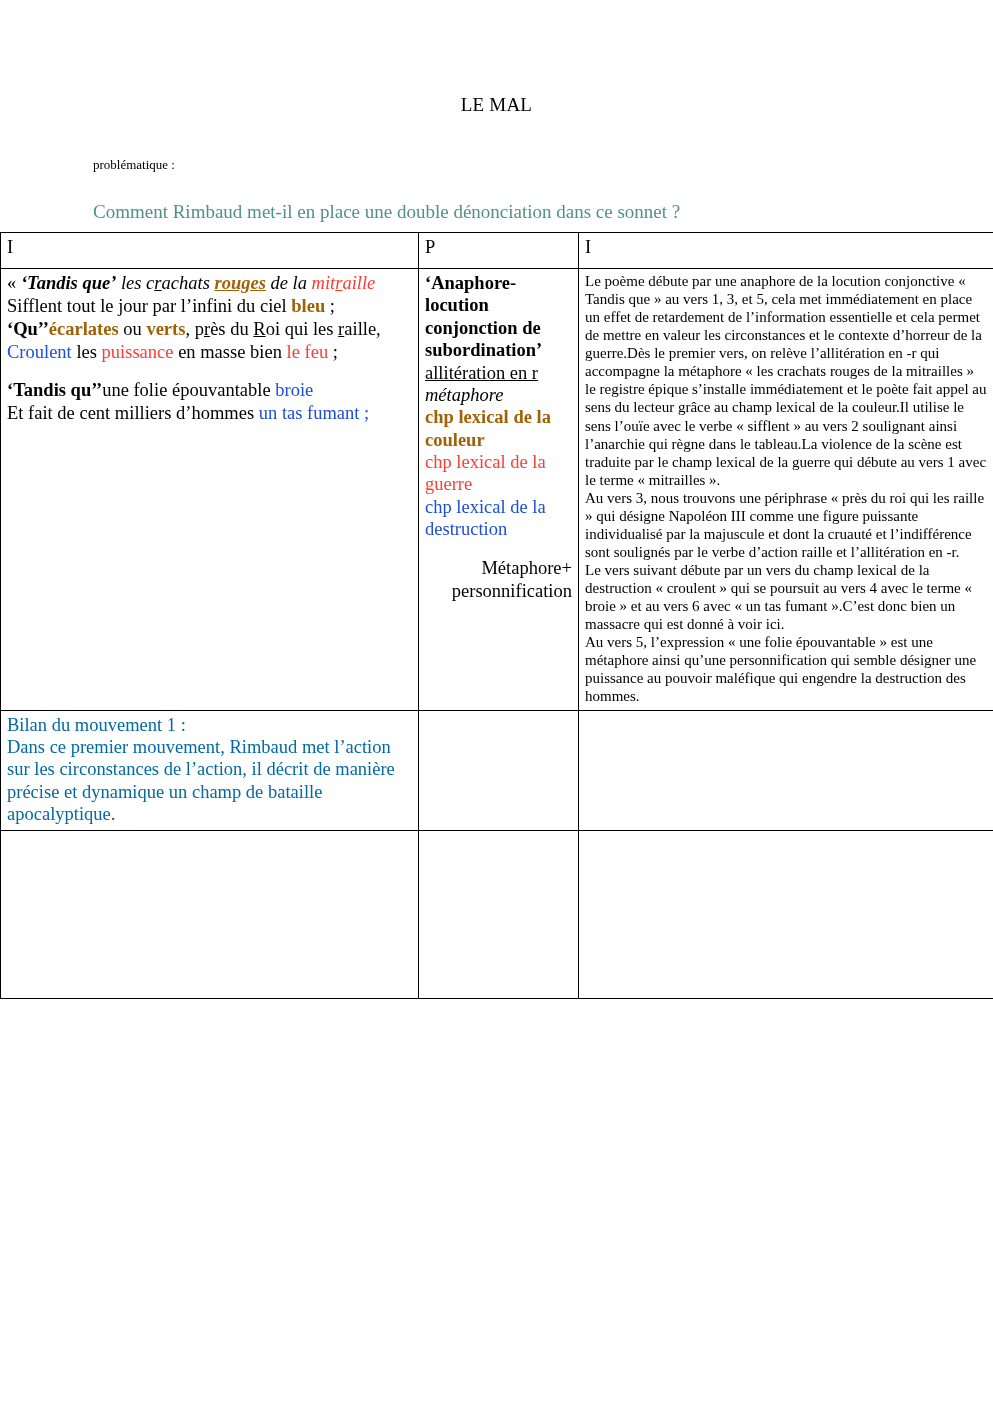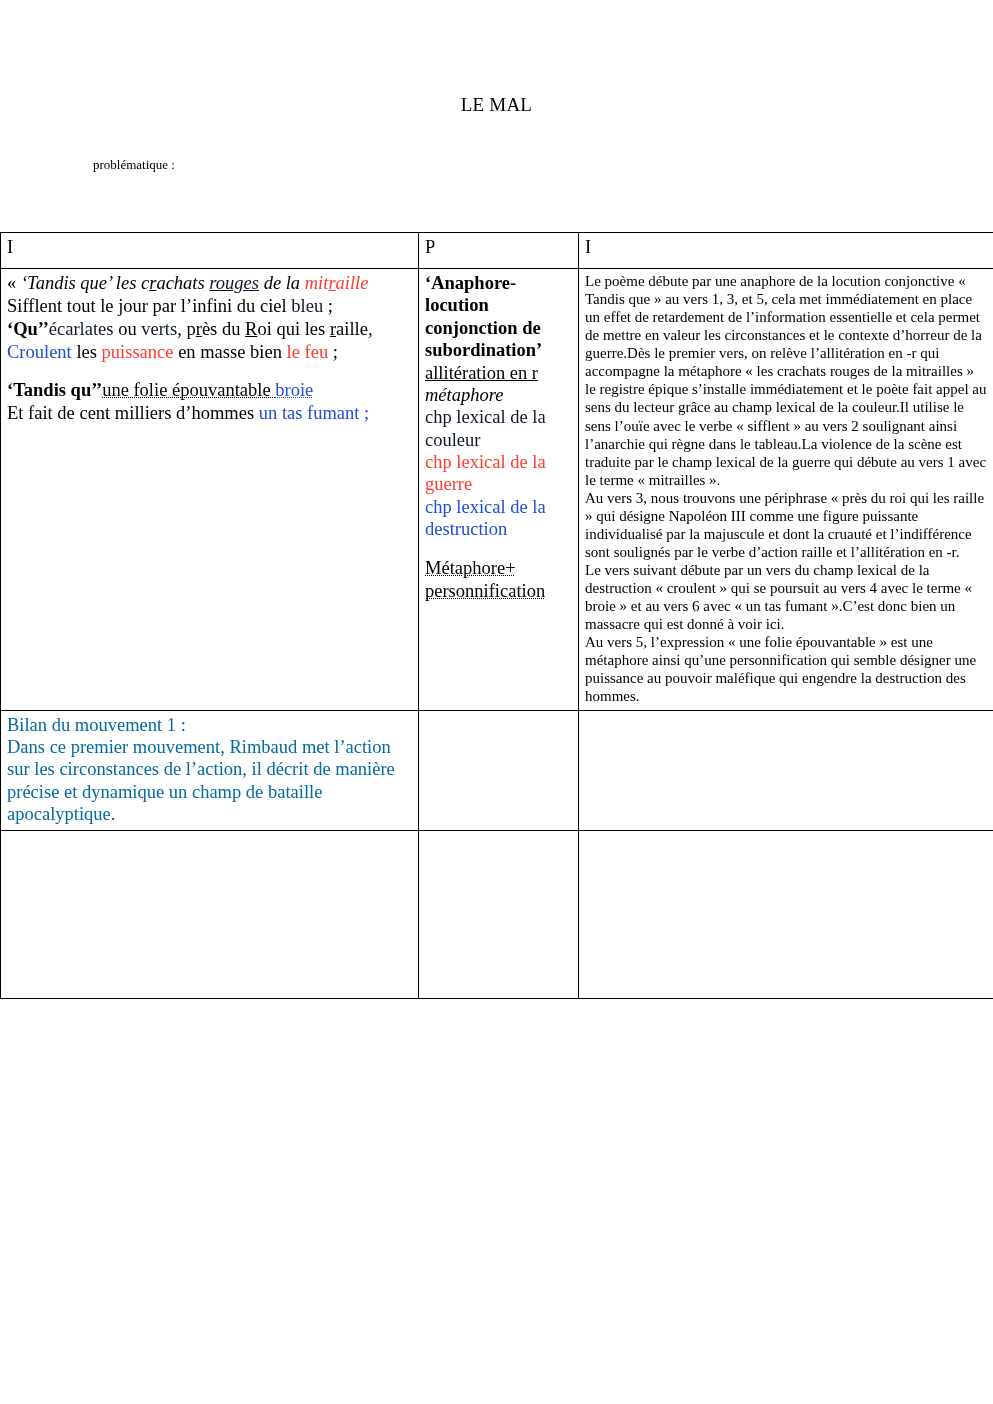--- a/index.html
+++ b/index.html
@@ -73,30 +73,30 @@
 
   
   .poem {
     font-size: 18.5px;
     line-height: 1.235;
   }
   .poem .blank-line { height: 0.85em; }
 
   .b { font-weight: bold; }
   .i { font-style: italic; }
-  .bi { font-weight: normal; font-style: italic; }
+  .bi { font-weight: bold; font-style: italic; }
   .u { text-decoration: underline; }
   .dotted-u {
-    text-decoration: underline;
     text-decoration-style: dotted;
     text-decoration-thickness: 1px;
+    text-align: right;
   }
 
   .c-red    { color: #ff3b30; }
-  .c-purple { color: #0f172a; }
+  .c-purple { color: #a16207; font-weight: bold; }
   .c-yellow { color: #1d4ed8; }
 
   
   .procede { font-size: 18.5px; line-height: 1.21; }
   .procede .line { display: block; }
   .procede .gap { height: 0.9em; }
 
   
   .interp { font-size: 15px; line-height: 1.205; }
   .interp p { margin: 0; }
@@ -109,20 +109,21 @@
 </style>
 </head>
 <body>
 
 <div class="page">
 
   <div class="doc-title">LE MAL</div>
 
   <div class="problematique">problématique :</div>
 
+  <div class="question">Comment Rimbaud met-il en place une double dénonciation dans ce sonnet ?</div>
 
   <table class="analysis-table">
     <colgroup>
       <col class="col-i1">
       <col class="col-p">
       <col class="col-i2">
     </colgroup>
     <tbody>
 
       <tr>

